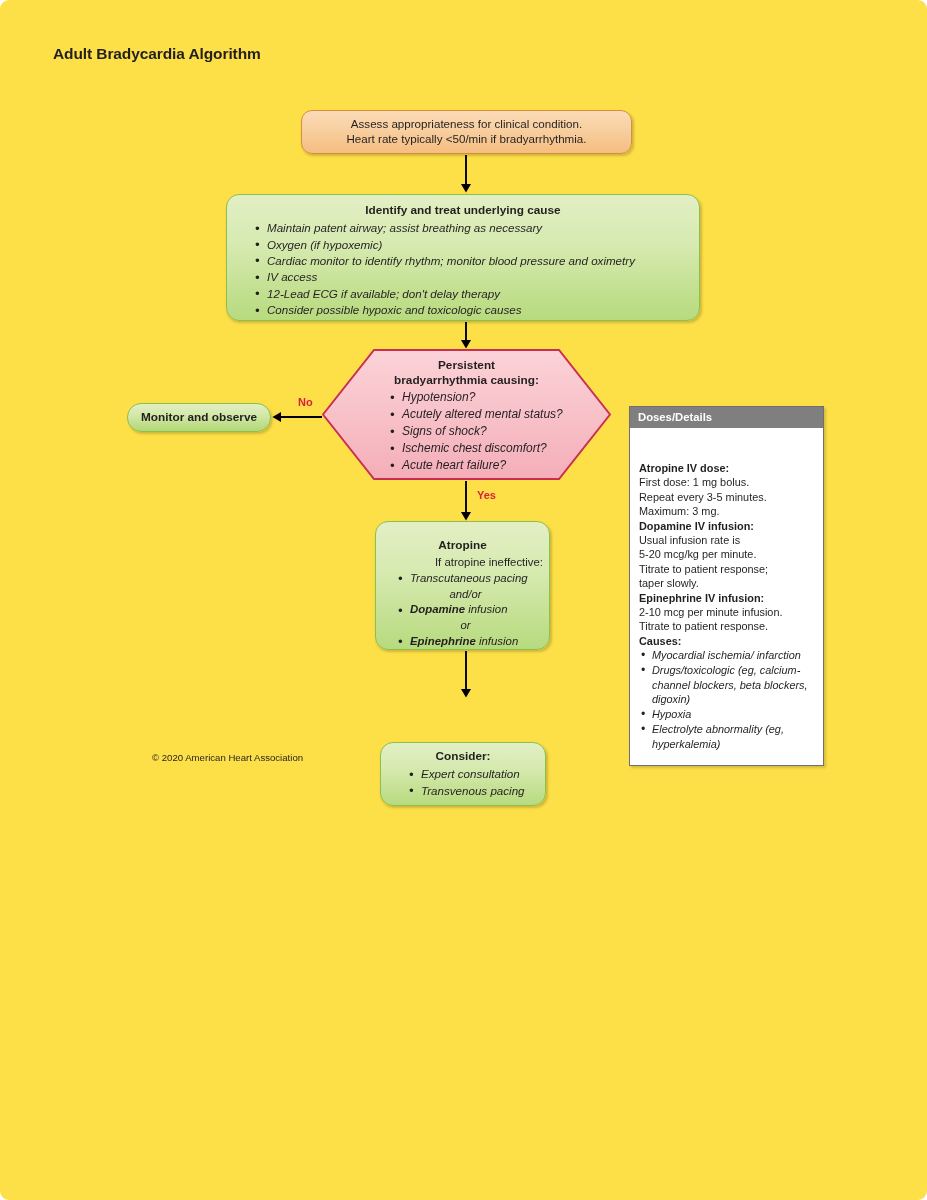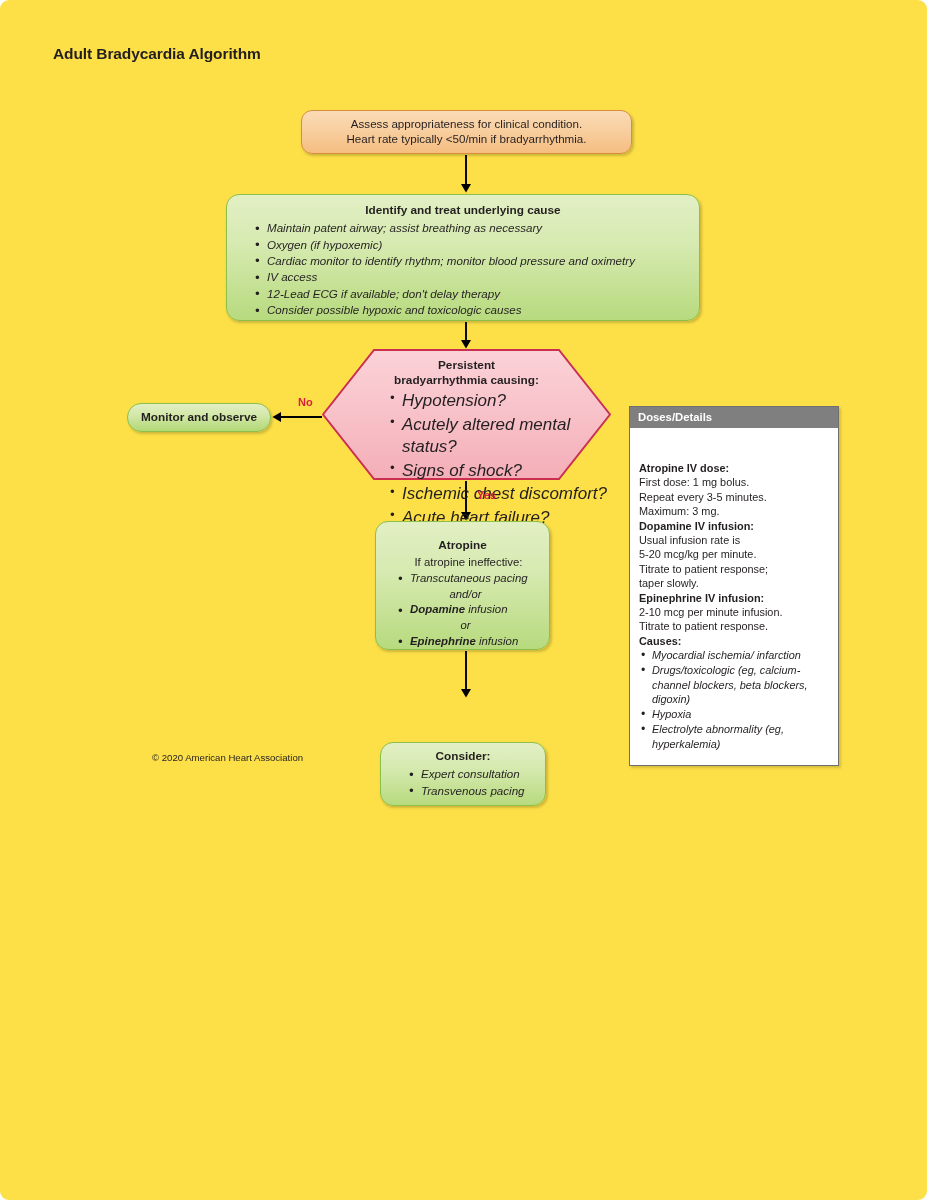--- a/index.html
+++ b/index.html
@@ -135,21 +135,21 @@
     text-align: center;
   }
   #hex-persistent .hex-title {
     font-weight: bold;
     font-size: 11.8px;
     line-height: 1.27;
     display: block;
   }
   #hex-persistent .bullets {
     margin: 2px 0 0 64px;
-    font-size: 17px;
+    font-size: 12px;
   }
 
   
   #box-monitor {
     left: 127px;
     top: 403px;
     width: 144px;
     height: 29px;
     padding-top: 6px;
     font-size: 11.8px;
@@ -160,21 +160,21 @@
   #box-atropine {
     left: 375px;
     top: 521px;
     width: 175px;
     height: 129px;
     padding: 16px 6px 6px 6px;
   }
   #box-atropine .sub {
     display: block;
     font-size: 11.4px;
-    text-align: center;
+    text-align: right;
     margin-left: 12px;
     margin-bottom: 1px;
   }
   #box-atropine .bullets {
     margin-left: 12px;
     font-size: 11.4px;
   }
   .mid-italic {
     display: block;
     text-align: center;
@@ -216,21 +216,21 @@
     color: #d81f3f;
   }
   #label-no  { left: 298px; top: 396px; }
   #label-yes { left: 477px; top: 489px; }
 
   
   #panel-doses {
     position: absolute;
     left: 629px;
     top: 406px;
-    width: 210px;
+    width: 195px;
     height: 360px;
     box-sizing: border-box;
     border: 1.1px solid #6f6f6f;
     background: #ffffff;
     box-shadow: 1.5px 2px 2.5px rgba(0,0,0,0.16);
   }
   #panel-doses .panel-head {
     background: #7f7f7f;
     color: #ffffff;
     font-weight: bold;

